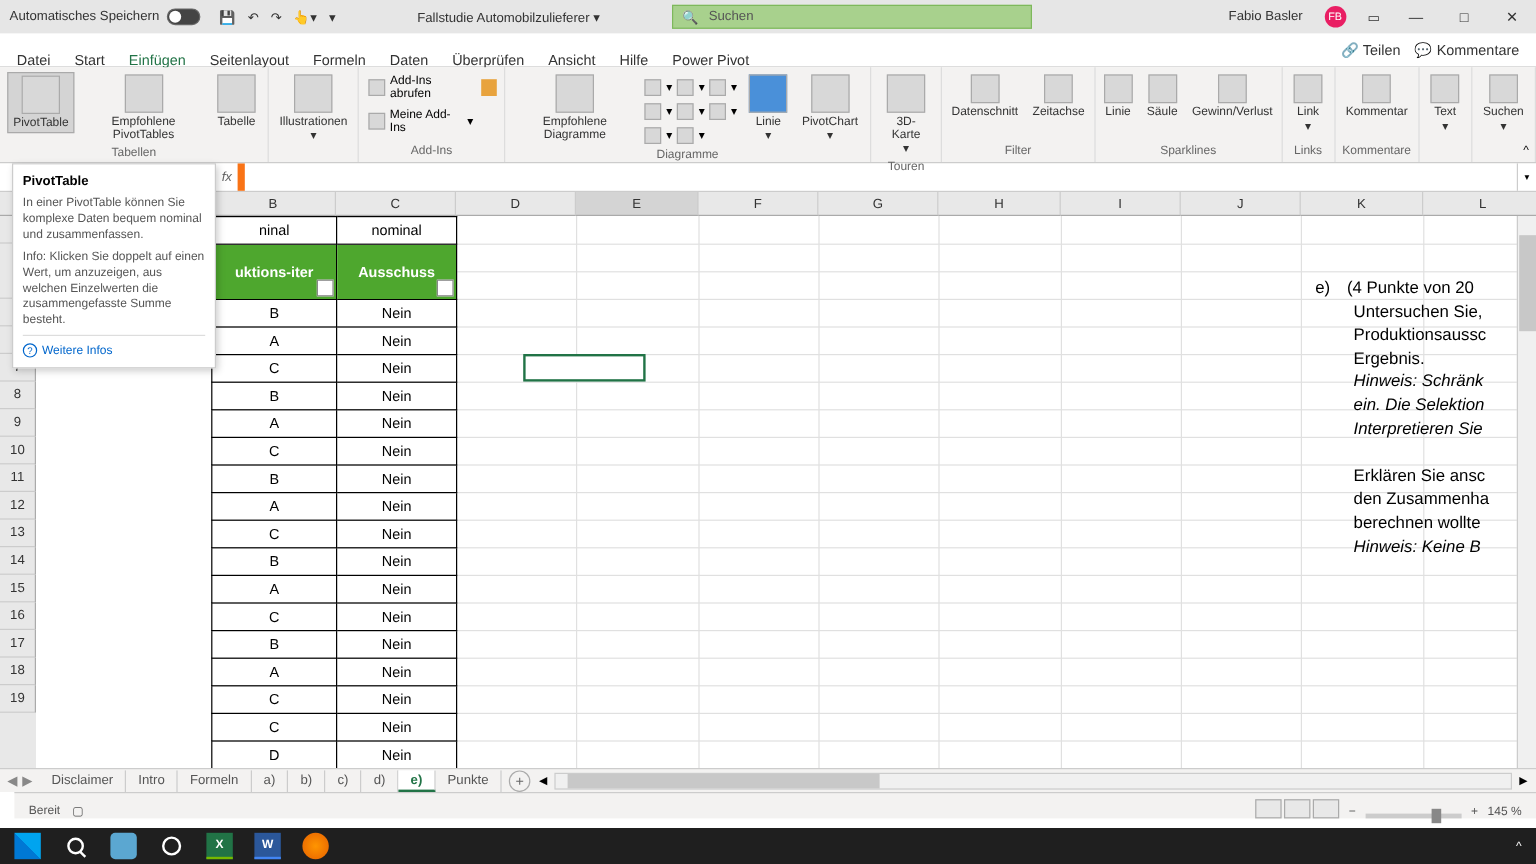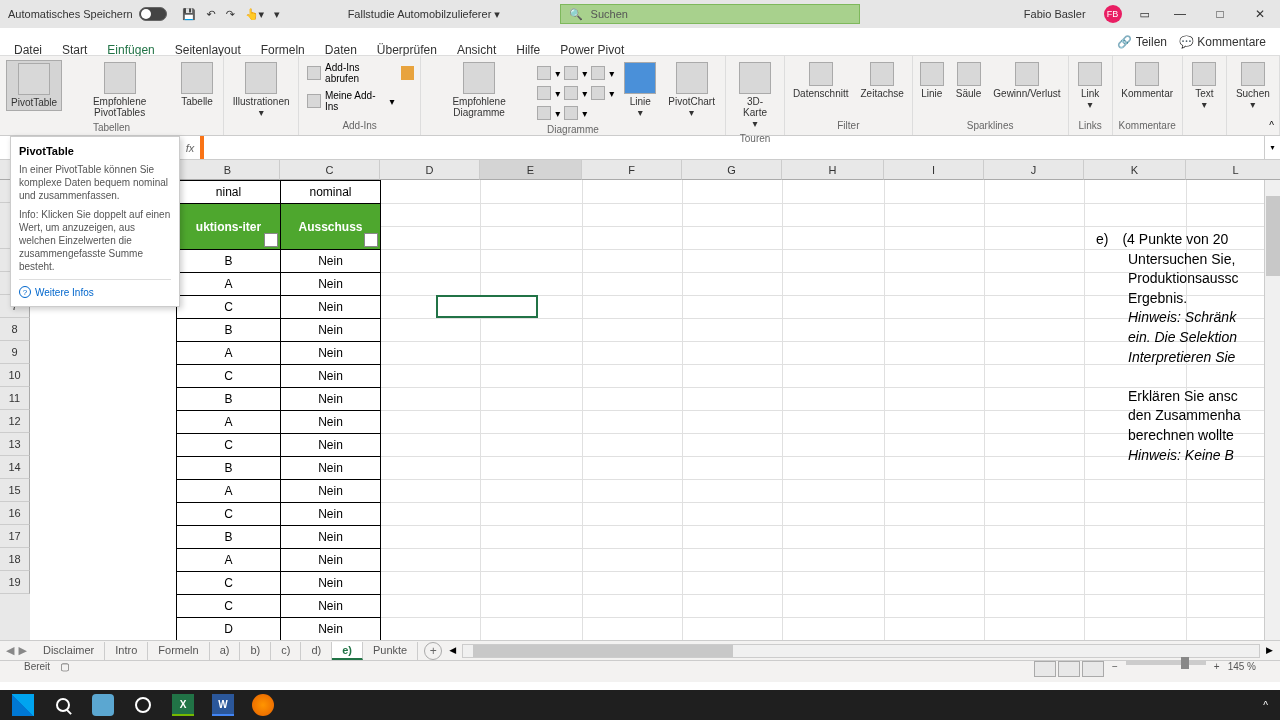--- a/index.html
+++ b/index.html
@@ -44,21 +44,21 @@
 
 .tooltip { position:absolute; left:10px; top:136px; width:170px; background:#fff; border:1px solid #ccc; box-shadow:2px 2px 6px rgba(0,0,0,.2); padding:8px; font-size:10px; z-index:100; }
 .tooltip .tt-title { font-weight:bold; margin-bottom:6px; font-size:11px; }
 .tooltip .tt-body { color:#555; line-height:1.3; margin-bottom:6px; }
 .tooltip .tt-more { color:#0066cc; cursor:pointer; display:flex; align-items:center; gap:4px; border-top:1px solid #ddd; padding-top:6px; }
 .tt-info { width:12px; height:12px; border:1px solid #0066cc; border-radius:50%; font-size:8px; display:flex; align-items:center; justify-content:center; color:#0066cc; }
 
 
 .formula-bar { height:24px; display:flex; align-items:center; border-bottom:1px solid #ccc; font-size:11px; }
 .name-box { width:180px; height:100%; border-right:1px solid #ccc; padding:0 6px; display:flex; align-items:center; }
-.fx-label { width:24px; text-align:center; font-style:italic; color:#666; border-right:4px solid #f97316; height:100%; display:flex; align-items:center; justify-content:center; }
+.fx-label { width:24px; text-align:center; font-style:italic; color:#666; border-right:6px solid #f97316; height:100%; display:flex; align-items:center; justify-content:center; }
 .formula-input { flex:1; padding:0 6px; }
 .formula-drop { width:16px; border-left:1px solid #ccc; height:100%; display:flex; align-items:center; justify-content:center; font-size:8px; }
 
 
 .grid-area { position:relative; height:480px; overflow:hidden; }
 .col-headers { height:20px; display:flex; background:#e8e8e8; font-size:11px; }
 .rowhead-spacer { width:30px; border-right:1px solid #ccc; border-bottom:1px solid #aaa; background:#e8e8e8; }
 .col-head { border-right:1px solid #ccc; border-bottom:1px solid #aaa; display:flex; align-items:center; justify-content:center; color:#333; cursor:pointer; }
 .col-head.selected { background:#d4d4d4; }
 .grid-body { display:flex; height:calc(100% - 20px); }
@@ -83,21 +83,21 @@
 
 .sheet-tabs { height:20px; display:flex; align-items:center; background:#f3f2f1; border-top:1px solid #ccc; font-size:11px; }
 .sheet-nav { display:flex; gap:4px; padding:0 6px; color:#888; }
 .sheet-tab { padding:2px 10px; border-right:1px solid #ccc; cursor:pointer; color:#555; }
 .sheet-tab.active { background:#fff; color:#217346; border-bottom:2px solid #217346; font-weight:bold; }
 .add-sheet { width:18px; height:18px; border:1px solid #aaa; border-radius:50%; display:flex; align-items:center; justify-content:center; margin-left:6px; cursor:pointer; font-size:12px; color:#666; }
 .hscroll { flex:1; margin:0 20px; height:14px; background:#f0f0f0; border:1px solid #ccc; position:relative; }
 .hscroll-thumb { position:absolute; left:10px; width:260px; height:12px; background:#c8c8c8; top:0; }
 
 
-.statusbar { height:22px; background:#f3f2f1; border-top:1px solid #ccc; display:flex; align-items:flex-start; font-size:10px; color:#555; padding:0 24px; }
+.statusbar { height:22px; background:#f3f2f1; border-top:1px solid #ccc; display:flex; align-items:flex-end; font-size:10px; color:#555; padding:0 12px;margin-left:12px; }
 .statusbar .status-left { flex:1; display:flex; gap:10px; }
 .view-btns { display:flex; gap:2px; }
 .view-btn { width:22px; height:16px; border:1px solid #aaa; background:#e8e8e8; cursor:pointer; }
 .zoom-slider { width:80px; height:4px; background:#ccc; margin:0 8px; position:relative; }
 .zoom-thumb { width:8px; height:12px; background:#888; position:absolute; left:55px; top:-4px; }
 
 
 .taskbar { position:absolute; bottom:0; left:0; right:0; height:30px; background:#1f1f1f; display:flex; align-items:center; gap:2px; padding:0 4px; }
 .task-btn { width:38px; height:28px; display:flex; align-items:center; justify-content:center; cursor:pointer; }
 .task-icon { width:22px; height:22px; }

